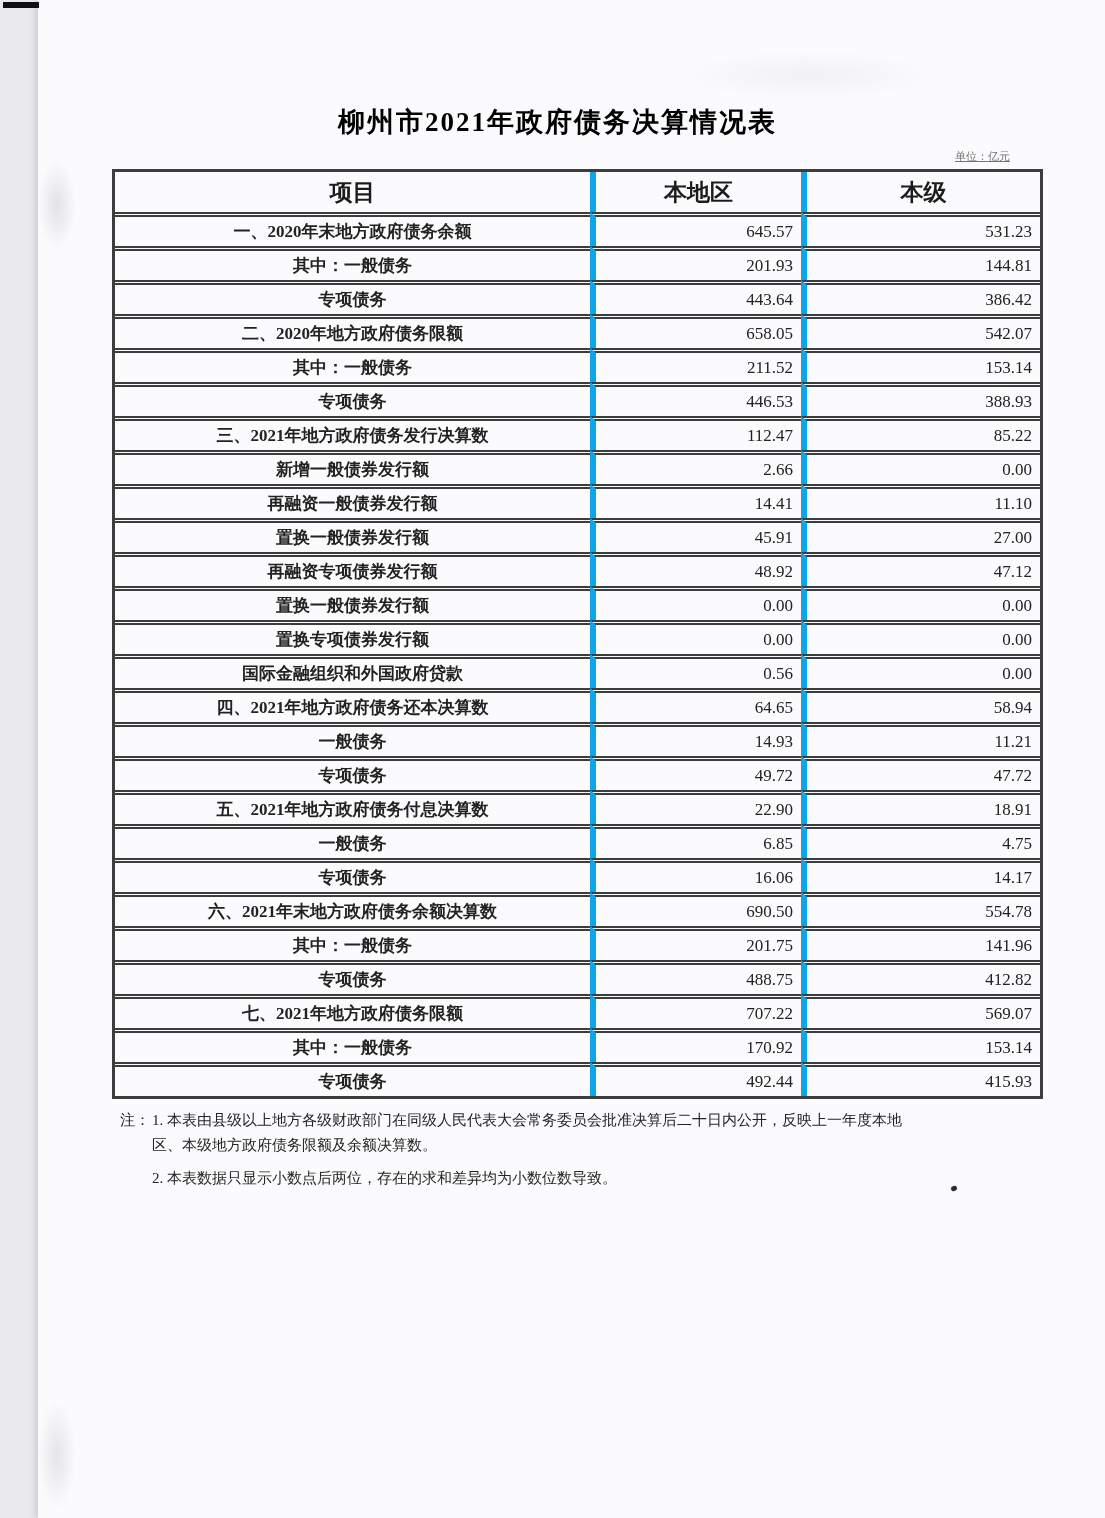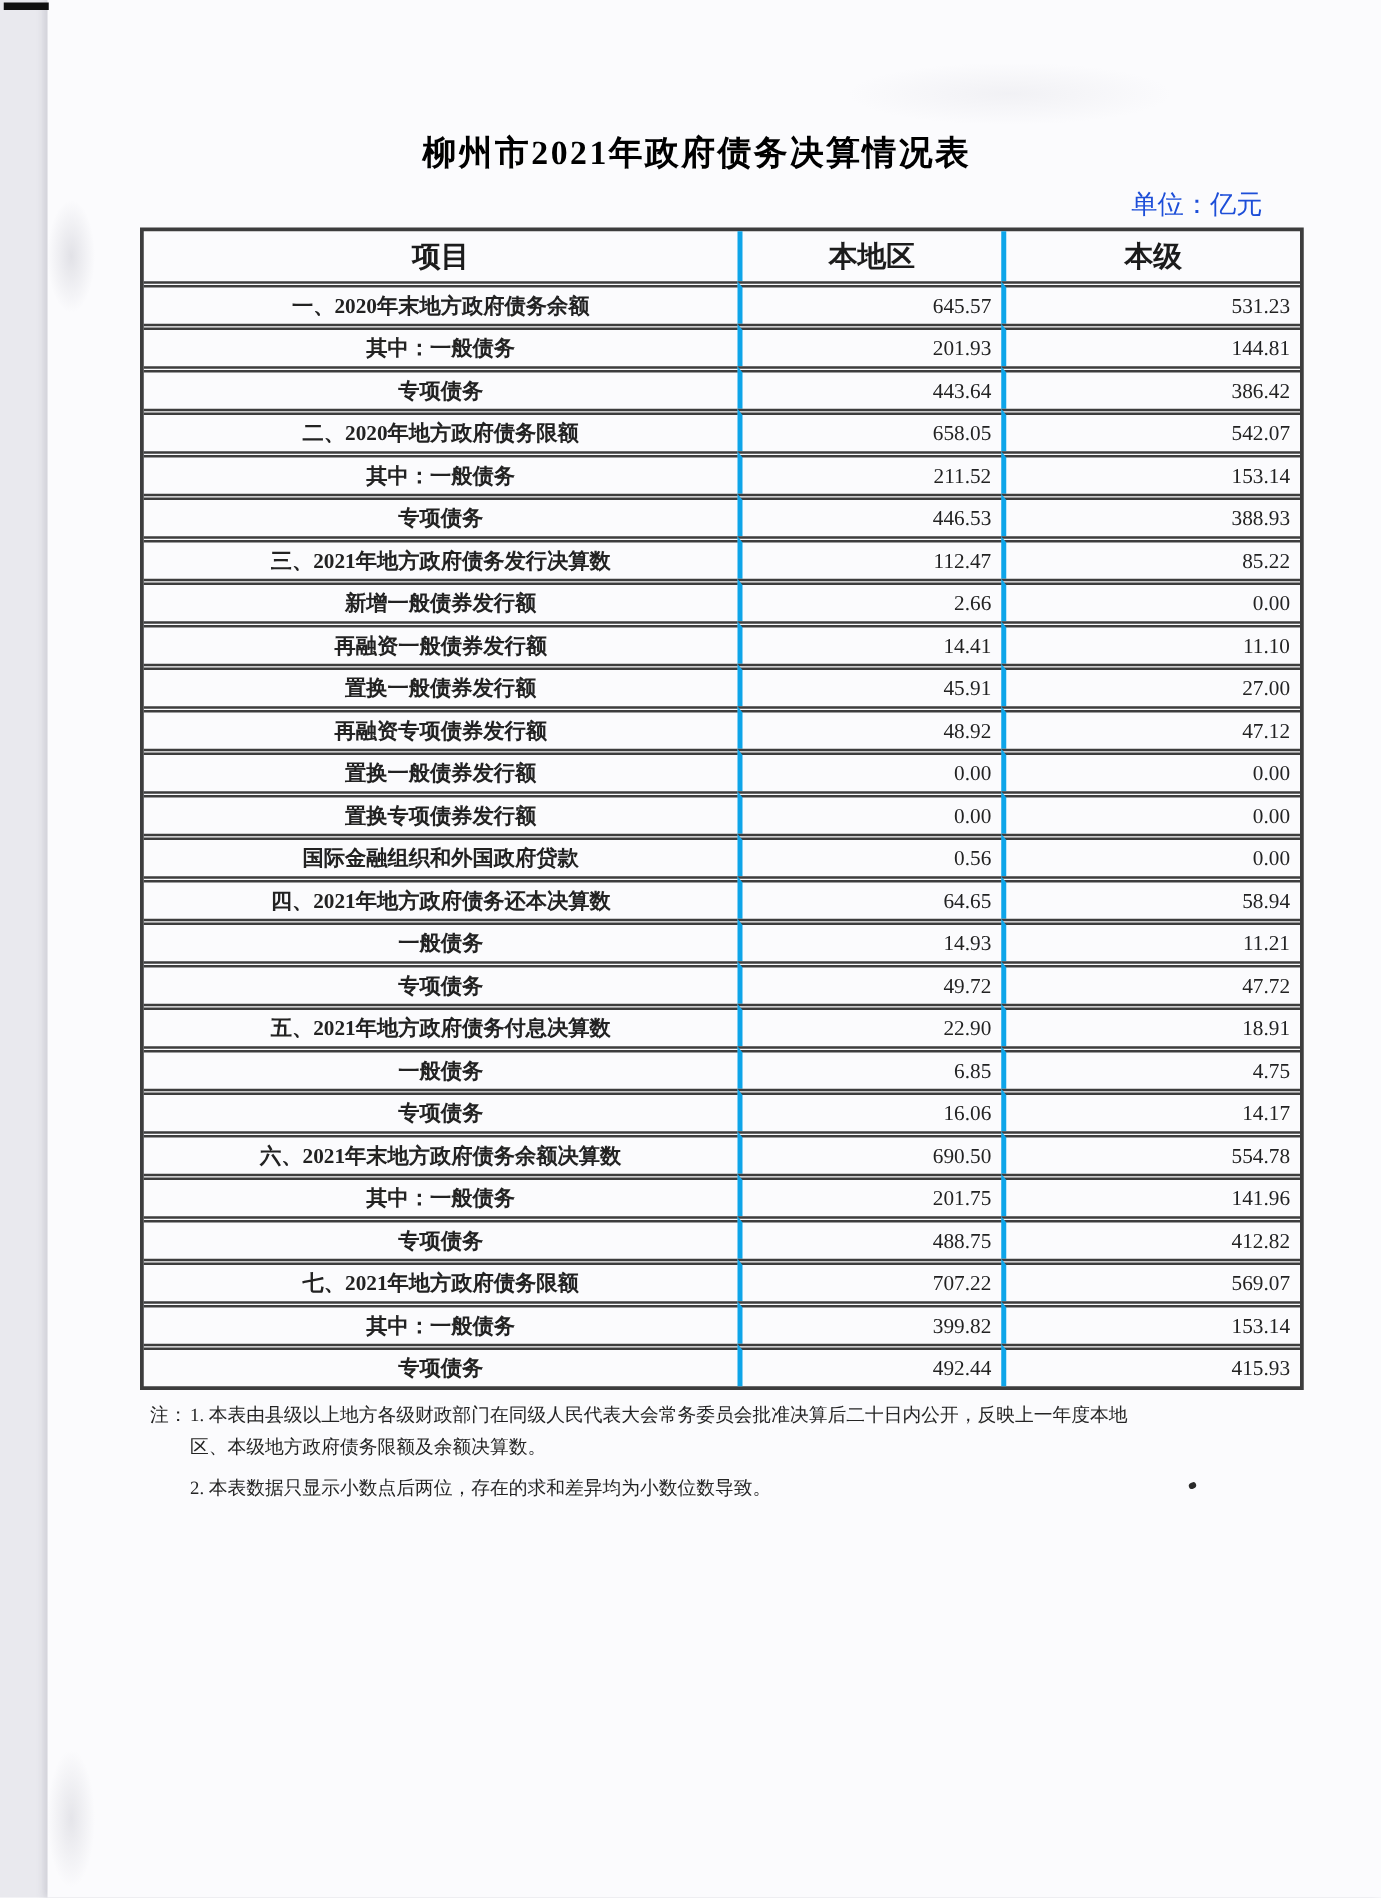--- a/index.html
+++ b/index.html
@@ -30,21 +30,21 @@
     text-align:center;
     font-size:27px;font-weight:bold;
     letter-spacing:2px;
     color:#000000;
     font-family:"Liberation Serif","DejaVu Serif",serif;
   }
   .unit-row{
     width:925px;margin:9px 0 0 74px;
     text-align:right;
     padding-right:27px;box-sizing:border-box;
-    font-size:21px;color:#1d4ed8;
+    font-size:11px;color:#737373;text-decoration:underline;
   }
   table.debt-table{
     width:925px;margin:5px 0 0 74px;
     border:3px solid #3d3d3d;
     border-collapse:separate;border-spacing:0;
     table-layout:fixed;
     background:transparent;
   }
   .debt-table th{
     height:40px;
@@ -55,21 +55,21 @@
   }
   .debt-table td{
     height:29px;
     font-size:17px;
     vertical-align:middle;
     color:#222;
     padding:0;
     border-top:5px double #3d3d3d;
   }
   .debt-table th + th, .debt-table td + td{
-    border-left:4px solid #0ea5e9;
+    border-left:6px solid #0ea5e9;
   }
   td.row-label{text-align:center;font-weight:bold;}
   td.num{text-align:right;padding-right:8px;font-family:"Liberation Serif","DejaVu Serif",serif;}
   .indent-0{padding-left:6px;}
   .indent-1{padding-left:24px;}
   .indent-2{padding-left:56px;}
   .notes{
     position:relative;
     width:950px;margin:9px 0 0 82px;
     font-size:15px;line-height:25px;color:#242424;
@@ -248,21 +248,21 @@
     </tr>
 
     <tr>
       <td class="row-label indent-0">七、2021年地方政府债务限额</td>
       <td class="num">707.22</td>
       <td class="num">569.07</td>
     </tr>
 
     <tr>
       <td class="row-label indent-1">其中：一般债务</td>
-      <td class="num">399.82</td>
+      <td class="num">170.92</td>
       <td class="num">153.14</td>
     </tr>
 
     <tr>
       <td class="row-label indent-2">专项债务</td>
       <td class="num">492.44</td>
       <td class="num">415.93</td>
     </tr>
   </tbody>
   </table>

